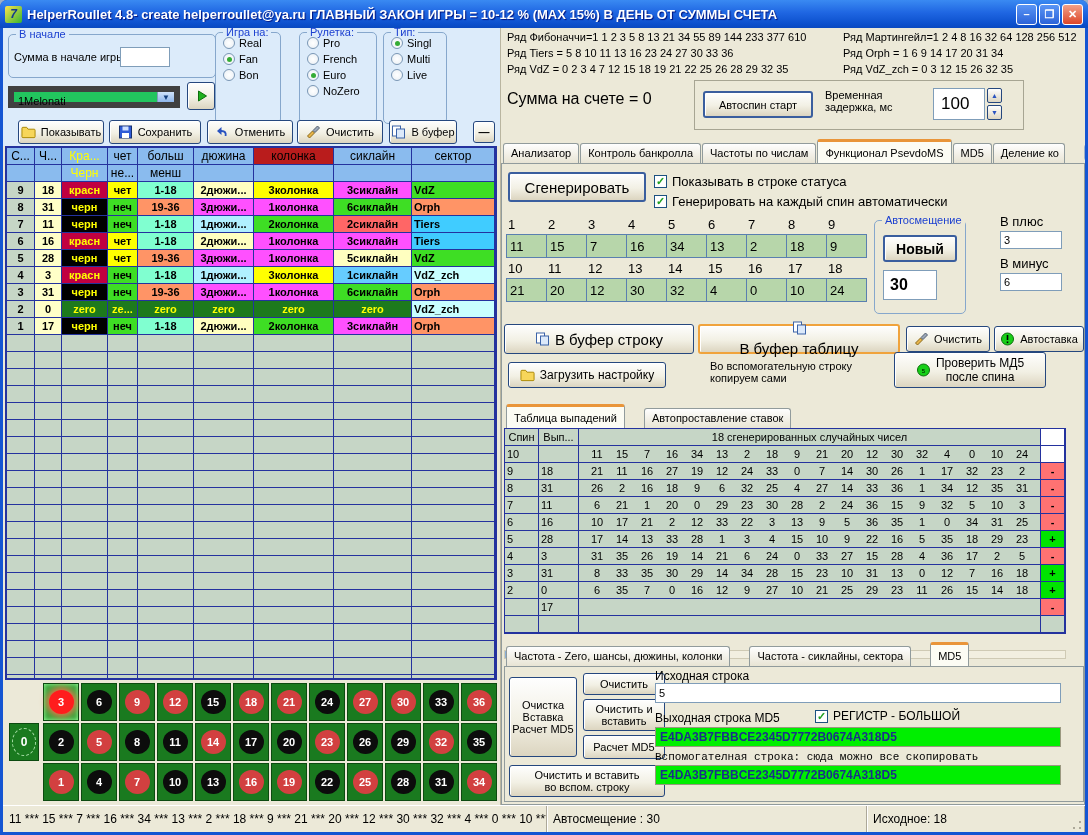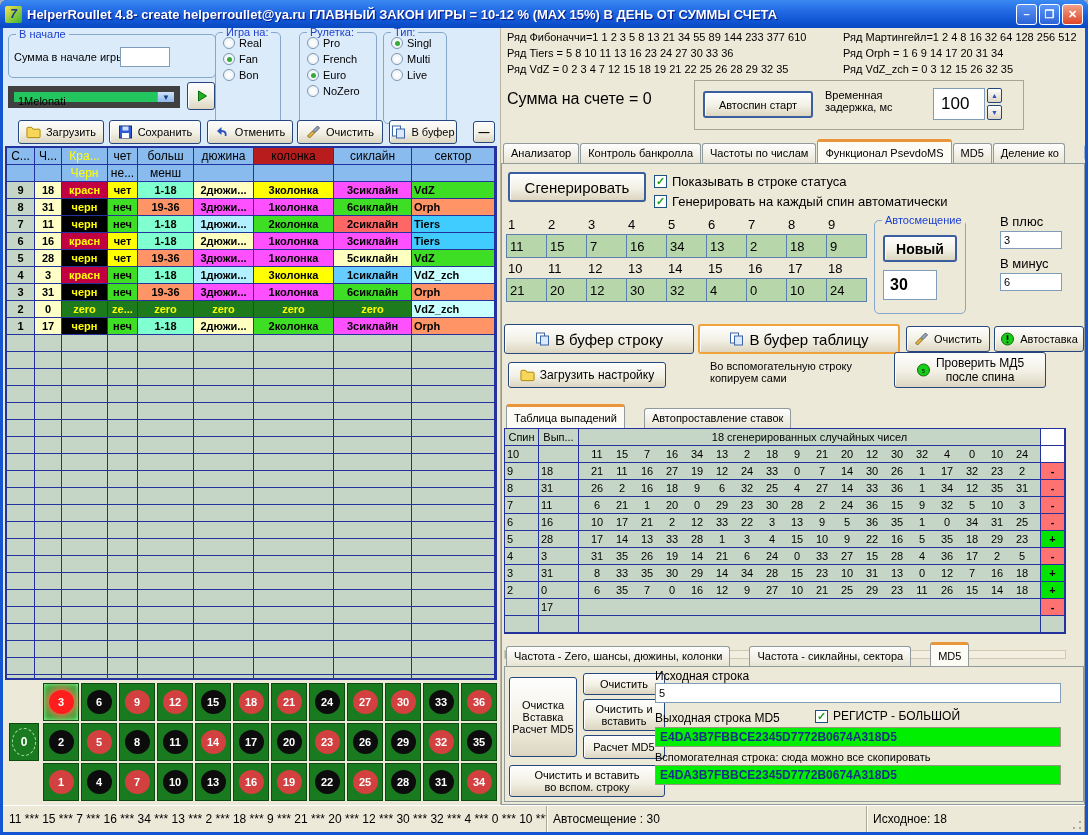--- a/index.html
+++ b/index.html
@@ -87,21 +87,21 @@
   .gg-val{height:24px;background:#b7d6aa;border:1px solid #5a7fb0;margin-right:-1px;font-size:13px;display:flex;align-items:center;padding-left:3px;}
   #autoshift-box{position:absolute;left:372px;top:56px;width:92px;height:94px;border:1px solid #86a7cc;border-radius:5px;}
   #autoshift-box .gtitle{background:#ece9d8;}
   #btn-new{position:absolute;left:8px;top:14px;width:74px;height:27px;font-size:14px;border-width:2px;border-color:#3a5e9e;}
   #autoshift-val{position:absolute;left:8px;top:49px;width:54px;height:30px;background:#fff;border:1px solid #7f9db9;
     font-size:16px;font-weight:bold;display:flex;align-items:center;padding-left:6px;}
   .pm-label{position:absolute;font-size:13px;}
   .pm-input{position:absolute;width:62px;height:18px;}
   .bufbtn{position:absolute;height:30px;font-size:15px;}
   .smallbtn{position:absolute;height:26px;}
-  .focus-orange{border:2px solid #f0a33c;}
+  .focus-orange{border:2px solid #f0a33c;flex-direction:column;}
   #note-copy{position:absolute;left:208px;top:196px;font-size:11px;}
   #btn-checkmd5{position:absolute;left:392px;top:188px;width:152px;height:36px;font-size:12px;}
   #tabs-inner{left:2px;top:242px;height:22px;}
   
   #spins-table{position:absolute;left:2px;top:264px;width:562px;border:1px solid #24329e;background:#c6d6c6;
     display:grid;grid-template-columns:34px 40px 462px 24px;grid-auto-rows:17px;}
   .sp-cell{border-right:1px solid #24329e;border-bottom:1px solid #24329e;font-size:11px;display:flex;align-items:center;
     padding-left:2px;overflow:hidden;background:#c6d6c6;}
   .sp-head{justify-content:center;padding-left:0;}
   .sp-nums{padding-left:0;justify-content:center;}
@@ -205,21 +205,21 @@
           <div class="radio-row">
             <span class="radio"></span>
             <span>Live</span>
           </div>
         </div>
 
       <button class="xp-btn" style="position:absolute;left:15px;top:92px;width:86px;height:24px;">
         <svg class="ic" viewBox="0 0 16 14">
             <path d="M1 12 L1 3 Q1 2 2 2 L6 2 L7.5 4 L14 4 Q15 4 15 5 L15 12 Q15 13 14 13 L2 13 Q1 13 1 12Z" fill="#f7d65a" stroke="#a98500"></path>
           </svg>
-        <span>Загрузить</span>
+        <span>Показывать</span>
       </button>
       <button class="xp-btn" style="position:absolute;left:106px;top:92px;width:92px;height:24px;">
         <svg class="ic" viewBox="0 0 14 14">
             <rect x="1" y="1" width="12" height="12" fill="#2f5bd7" stroke="#16306e"></rect>
             <rect x="4" y="1.5" width="6" height="4" fill="#cfe0ff"></rect>
             <rect x="3.5" y="8" width="7" height="5" fill="#fff"></rect>
           </svg>
         <span>Сохранить</span>
       </button>
       <button class="xp-btn" style="position:absolute;left:204px;top:92px;width:86px;height:24px;">
@@ -1049,21 +1049,21 @@
 во вспом. строку</button>
 
           <span class="md5lbl" style="top:2px;">Исходная строка</span>
           <input class="xp-input" style="position: absolute; left: 150px; top: 16px; width: 406px; height: 20px;" value="5">
           <span class="md5lbl" style="top:44px;">Выходная строка MD5</span>
           <span class="check-row" style="left:310px;top:42px;font-size:12px;">
             <span class="cb">✓</span>
             <span>РЕГИСТР  - БОЛЬШОЙ</span>
           </span>
           <span class="green-field" style="top:60px;">E4DA3B7FBBCE2345D7772B0674A318D5</span>
-          <span class="md5lbl" style="top:84px;font-size:11px;">Вспомогателная строка: сюда можно все скопировать</span>
+          <span class="md5lbl" style="top:84px;font-size:11px;font-family:Liberation Mono, monospace;">Вспомогателная строка: сюда можно все скопировать</span>
           <span class="green-field" style="top:98px;">E4DA3B7FBBCE2345D7772B0674A318D5</span>
         </div>
       </div>
     </div>
 
     <div id="status">
       <span class="st-seg" id="st-left">11 *** 15 *** 7 *** 16 *** 34 *** 13 *** 2 *** 18 *** 9 *** 21 *** 20 *** 12 *** 30 *** 32 *** 4 *** 0 *** 10 *** 24</span>
       <span class="st-seg" id="st-mid">Автосмещение : 30</span>
       <span class="st-seg" id="st-right"><span>Исходное: 18</span><span id="grip"></span></span>
     </div>

